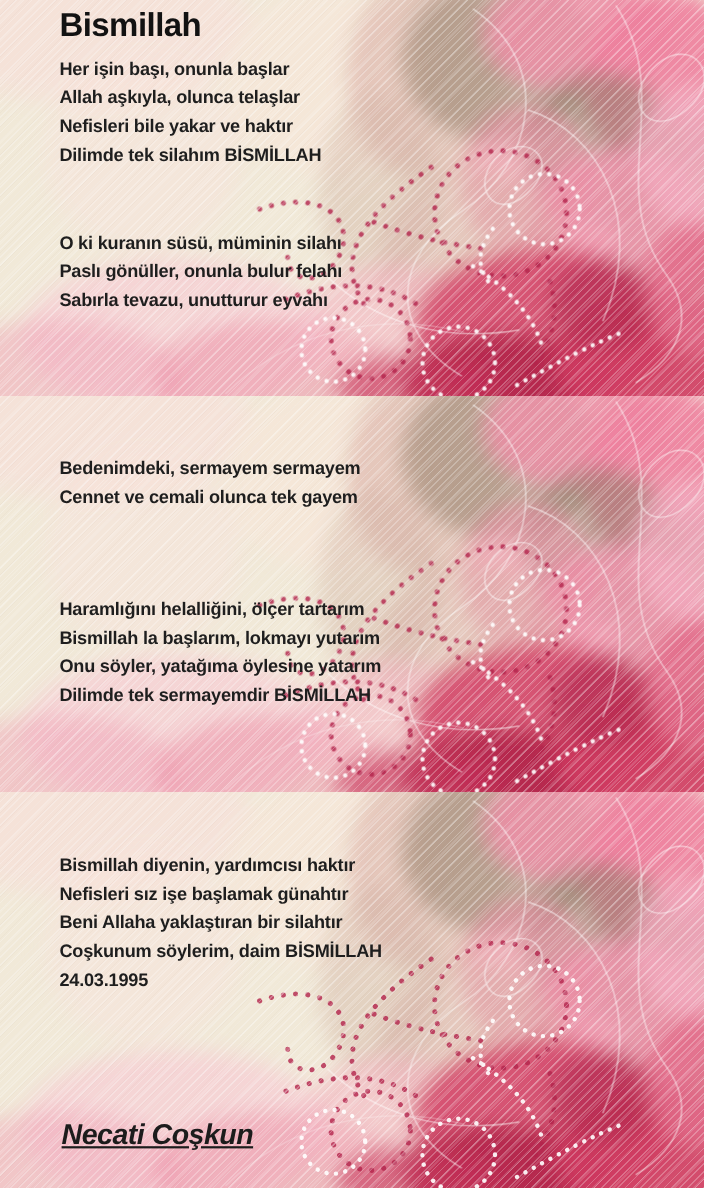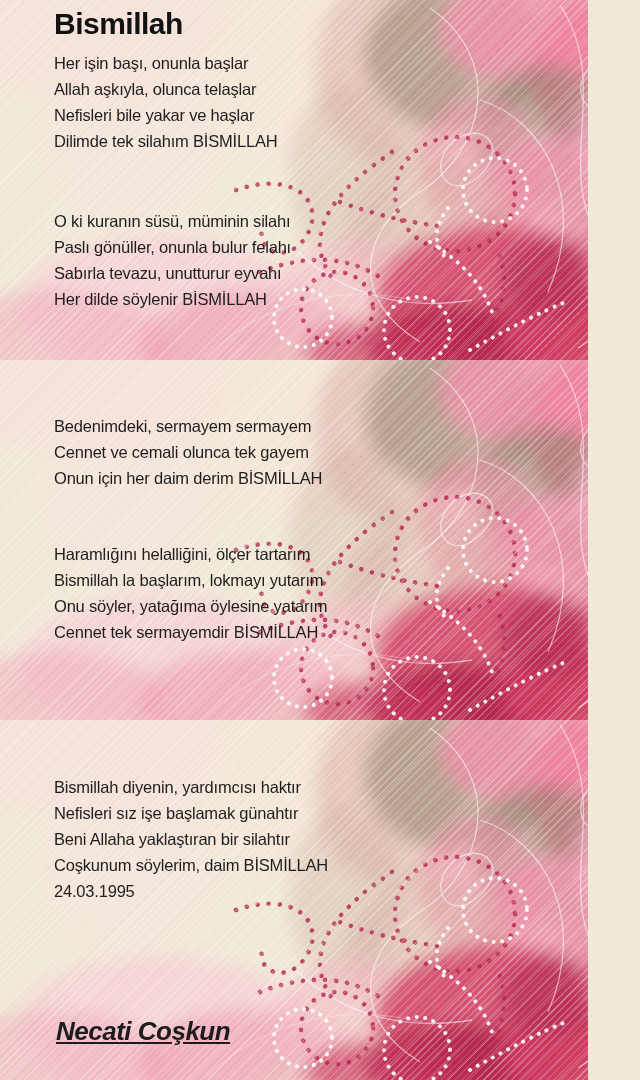--- a/index.html
+++ b/index.html
@@ -6,21 +6,21 @@
     margin: 0;
     padding: 0;
     width: 640px;
     height: 1080px;
     overflow: hidden;
     background: #f1e9d8;
     font-family: "Liberation Sans", sans-serif;
   }
   .stage {
     position: relative;
-    width: 588px;
+    width: 640px;
     height: 1080px;
     overflow: hidden;
   }
   .bg-svg {
     position: absolute;
     left: 0; top: 0;
     z-index: 0;
     display: block;
   }
   
@@ -50,21 +50,21 @@
     letter-spacing: -0.5px;
     color: #121212;
     white-space: nowrap;
   }
   .stanza {
     position: absolute;
     left: 54px;
     margin: 0;
     font-size: 16.5px;
     line-height: 26px;
-    font-weight: normal;
+    font-weight: bold;
     letter-spacing: -0.2px;
     color: #1e1e1e;
   }
   .line { white-space: nowrap; }
   .s1 { top: 50px; }
   .s2 { top: 182px; margin-top: 26px; }
   .s3 { top: 413px; }
   .s4 { top: 541px; }
   .s5 { top: 774px; }
   .author {
@@ -157,42 +157,40 @@
   </svg>
 
   <div class="hatch"></div>
 
   <div class="poem-layer">
     <h1 class="title">Bismillah</h1>
 
     <section class="stanza s1">
       <div class="line">Her işin başı, onunla başlar</div>
       <div class="line">Allah aşkıyla, olunca telaşlar</div>
-      <div class="line">Nefisleri bile yakar ve haşlar</div>
+      <div class="line">Nefisleri bile yakar ve haktır</div>
       <div class="line">Dilimde tek silahım BİSMİLLAH</div>
     </section>
 
     <section class="stanza s2">
       <div class="line">O ki kuranın süsü, müminin silahı</div>
       <div class="line">Paslı gönüller, onunla bulur felahı</div>
       <div class="line">Sabırla tevazu, unutturur eyvahı</div>
-      <div class="line">Her dilde söylenir BİSMİLLAH</div>
     </section>
 
     <section class="stanza s3">
       <div class="line">Bedenimdeki, sermayem sermayem</div>
       <div class="line">Cennet ve cemali olunca tek gayem</div>
-      <div class="line">Onun için her daim derim BİSMİLLAH</div>
     </section>
 
     <section class="stanza s4">
       <div class="line">Haramlığını helalliğini, ölçer tartarım</div>
       <div class="line">Bismillah la başlarım, lokmayı yutarım</div>
       <div class="line">Onu söyler, yatağıma öylesine yatarım</div>
-      <div class="line">Cennet tek sermayemdir BİSMİLLAH</div>
+      <div class="line">Dilimde tek sermayemdir BİSMİLLAH</div>
     </section>
 
     <section class="stanza s5">
       <div class="line">Bismillah diyenin, yardımcısı haktır</div>
       <div class="line">Nefisleri sız işe başlamak günahtır</div>
       <div class="line">Beni Allaha yaklaştıran bir silahtır</div>
       <div class="line">Coşkunum söylerim, daim BİSMİLLAH</div>
       <div class="line">24.03.1995</div>
     </section>
 

